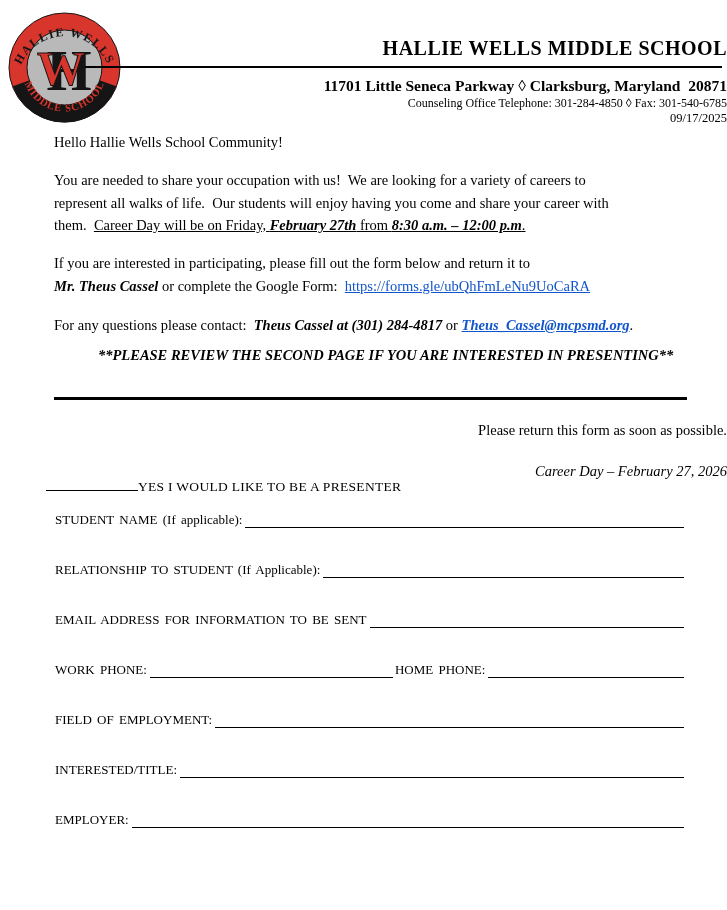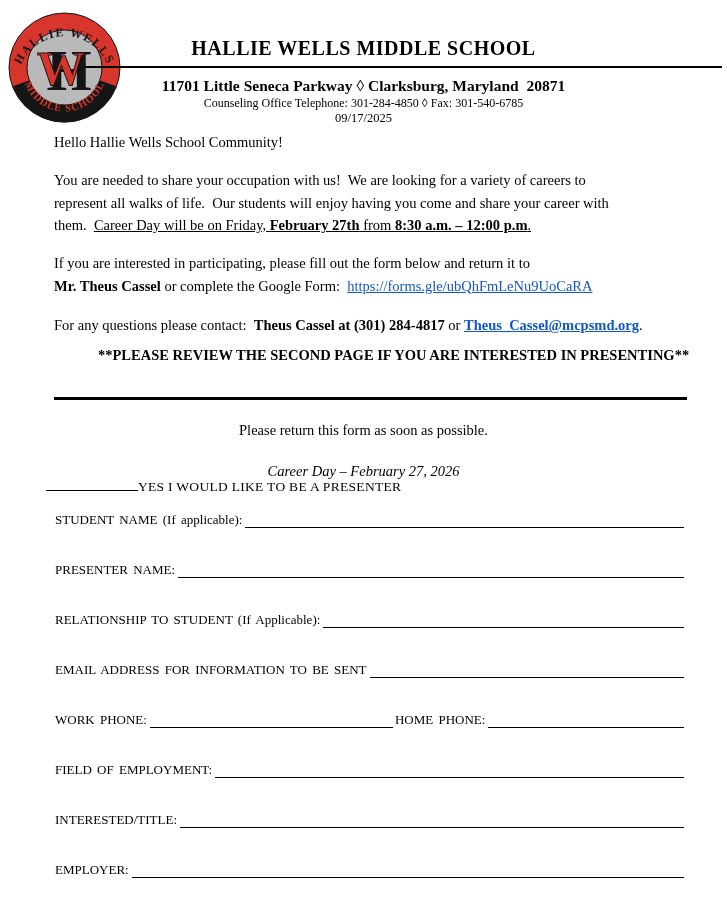--- a/index.html
+++ b/index.html
@@ -8,34 +8,34 @@
     --logo-gray:#b9b9b9;
     --logo-black:#151515;
     --ink:#000000;
   }
   html,body{margin:0;padding:0;background:#ffffff;}
   .page{
     position:relative;width:727px;height:910px;background:#fff;
     font-family:"Liberation Serif", serif;color:var(--ink);overflow:hidden;
   }
   .abs{position:absolute;}
-  .centered{left:0;width:727px;text-align:center;}
+  .centered{left:0;width:727px;text-align:right;}
 
   
   .logo-wrap{left:8px;top:12px;width:113px;height:111px;}
   .doc-title{top:37px;font-size:20px;font-weight:bold;letter-spacing:.5px;}
   .title-rule{top:66px;left:85px;width:637px;height:2px;background:var(--ink);}
   .addr{top:77px;font-size:15.5px;font-weight:bold;white-space:pre;}
   .phone{top:96px;font-size:12px;}
   .date{top:111px;font-size:12.5px;}
 
   
   .para{left:54px;font-size:14.5px;}
   .tline{line-height:22.5px;white-space:pre;}
-  .b{font-weight:bold;}
+  .b{font-weight:bold;font-style:italic;}
   .u{text-decoration:underline;}
   .link{color:var(--link);text-decoration:underline;cursor:pointer;}
   .greeting{top:131px;}
   .p-intro{top:169px;}
   .p-participate{top:252px;}
   .p-questions{top:314px;}
   .p-notice{top:344px;margin-left:44px;}
 
   .divider{top:397px;left:54px;width:633px;height:3px;background:var(--ink);}
 
@@ -111,24 +111,20 @@
   <div class="abs presenter">
     <span class="blank"></span><span class="stmt">YES I WOULD LIKE TO BE A PRESENTER</span>
   </div>
 
   <div class="abs form" id="form-rows">
       <div class="form-row">
         <span class="flabel">STUDENT NAME (If applicable):</span>
         <div class="fline"></div>
       </div>
       <div class="form-row">
-        <span class="flabel">PRESENTER NAME:</span>
-        <div class="fline"></div>
-      </div>
-      <div class="form-row">
         <span class="flabel">RELATIONSHIP TO STUDENT (If Applicable):</span>
         <div class="fline"></div>
       </div>
       <div class="form-row">
         <span class="flabel">EMAIL ADDRESS FOR INFORMATION TO BE SENT</span>
         <div class="fline"></div>
       </div>
       <div class="form-row">
         <span class="flabel">WORK PHONE:</span>
         <div class="fline mid"></div>

